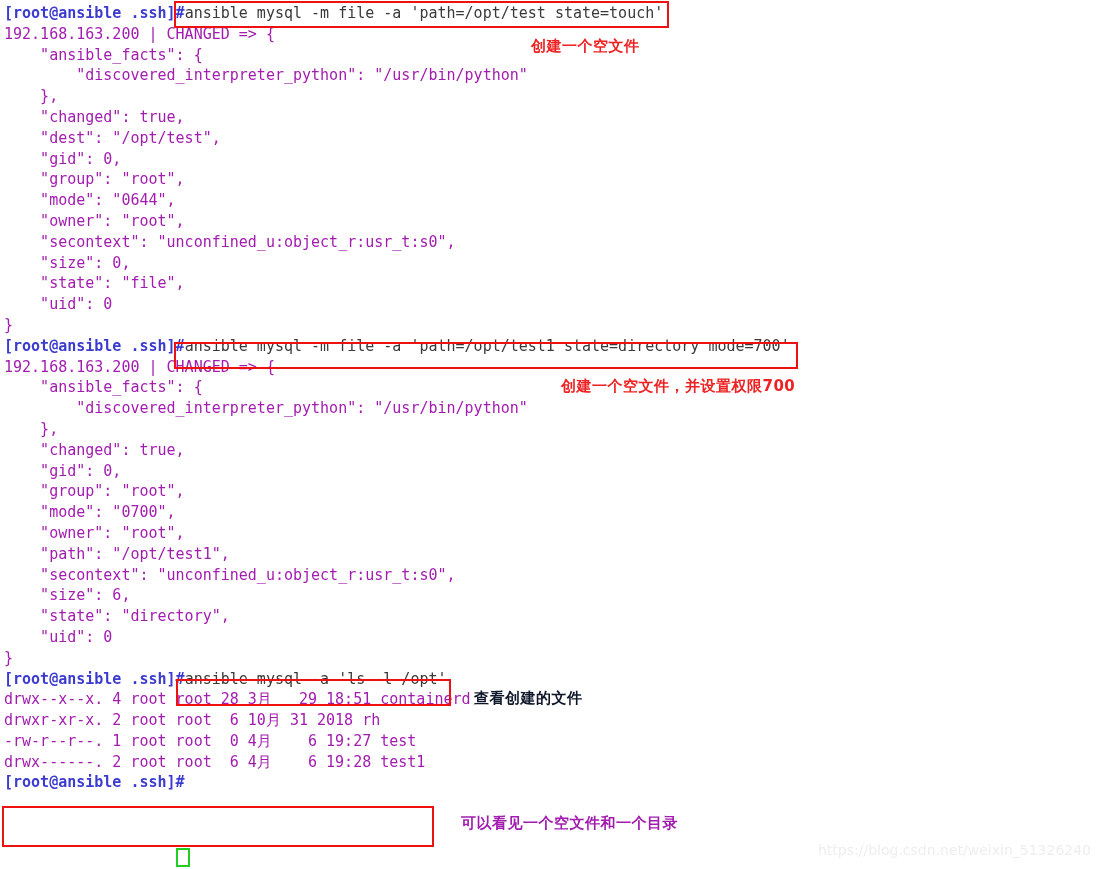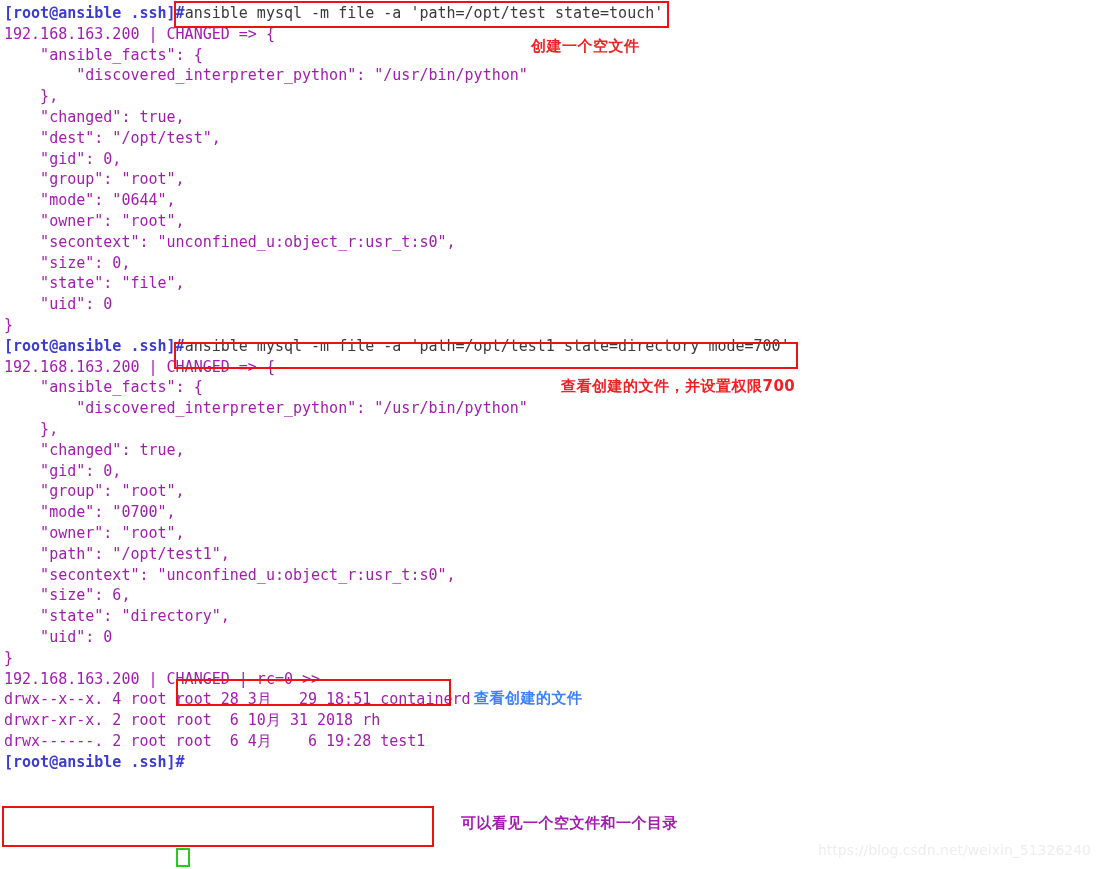--- a/index.html
+++ b/index.html
@@ -105,37 +105,38 @@
       <div class="line"><span class="out">    "gid": 0,</span></div>
       <div class="line"><span class="out">    "group": "root",</span></div>
       <div class="line"><span class="out">    "mode": "0700",</span></div>
       <div class="line"><span class="out">    "owner": "root",</span></div>
       <div class="line"><span class="out">    "path": "/opt/test1",</span></div>
       <div class="line"><span class="out">    "secontext": "unconfined_u:object_r:usr_t:s0",</span></div>
       <div class="line"><span class="out">    "size": 6,</span></div>
       <div class="line"><span class="out">    "state": "directory",</span></div>
       <div class="line"><span class="out">    "uid": 0</span></div>
       <div class="line"><span class="out">}</span></div>
-      <div class="line"><span class="out">192.168.163.200 | CHANGED | rc=0 &gt;&gt;</span></div>
+      <div class="line"><span class="prompt">[root@ansible .ssh]#</span><span class="cmd">ansible mysql -a 'ls -l /opt'</span></div>
       <div class="line"><span class="out">drwx--x--x. 4 root root 28 3月   29 18:51 containerd</span></div>
       <div class="line"><span class="out">drwxr-xr-x. 2 root root  6 10月 31 2018 rh</span></div>
+      <div class="line"><span class="out">-rw-r--r--. 1 root root  0 4月    6 19:27 test</span></div>
       <div class="line"><span class="out">drwx------. 2 root root  6 4月    6 19:28 test1</span></div>
       <div class="line"><span class="prompt">[root@ansible .ssh]#</span><span class="cmd"></span></div>
     </div>
 
   <div id="overlay-boxes">
       <div class="rbox" style="left: 174px; top: 1px; width: 495px; height: 27px; border-color: rgb(238, 17, 17);"></div>
       <div class="rbox" style="left: 174px; top: 342px; width: 624px; height: 27px; border-color: rgb(238, 17, 17);"></div>
       <div class="rbox" style="left: 176px; top: 679px; width: 275px; height: 27px; border-color: rgb(238, 17, 17);"></div>
       <div class="rbox" style="left: 2px; top: 806px; width: 432px; height: 41px; border-color: rgb(238, 17, 17);"></div>
     </div>
   <div id="overlay-notes">
       <div class="note" style="left: 531px; top: 36px; color: rgb(238, 34, 34);">创建一个空文件</div>
-      <div class="note" style="left: 561px; top: 376px; color: rgb(238, 34, 34);">查看创建的文件，并设置权限700</div>
-      <div class="note" style="left: 474px; top: 688px; color: #3b82f6;">查看创建的文件</div>
+      <div class="note" style="left: 561px; top: 376px; color: rgb(238, 34, 34);">创建一个空文件，并设置权限700</div>
+      <div class="note" style="left: 474px; top: 688px; color: #0f172a;">查看创建的文件</div>
       <div class="note" style="left: 461px; top: 813px; color: #a21caf;">可以看见一个空文件和一个目录</div>
     </div>
 
   <div class="cursor" id="cursor" style="left: 176px; top: 848px; width: 14px; height: 19px; border-color: rgb(34, 204, 34);"></div>
 
   <div class="watermark" id="watermark" style="left: 818px; top: 840px; color: rgb(238, 238, 238);">https://blog.csdn.net/weixin_51326240</div>
 
 </div>
 
 </body></html>

